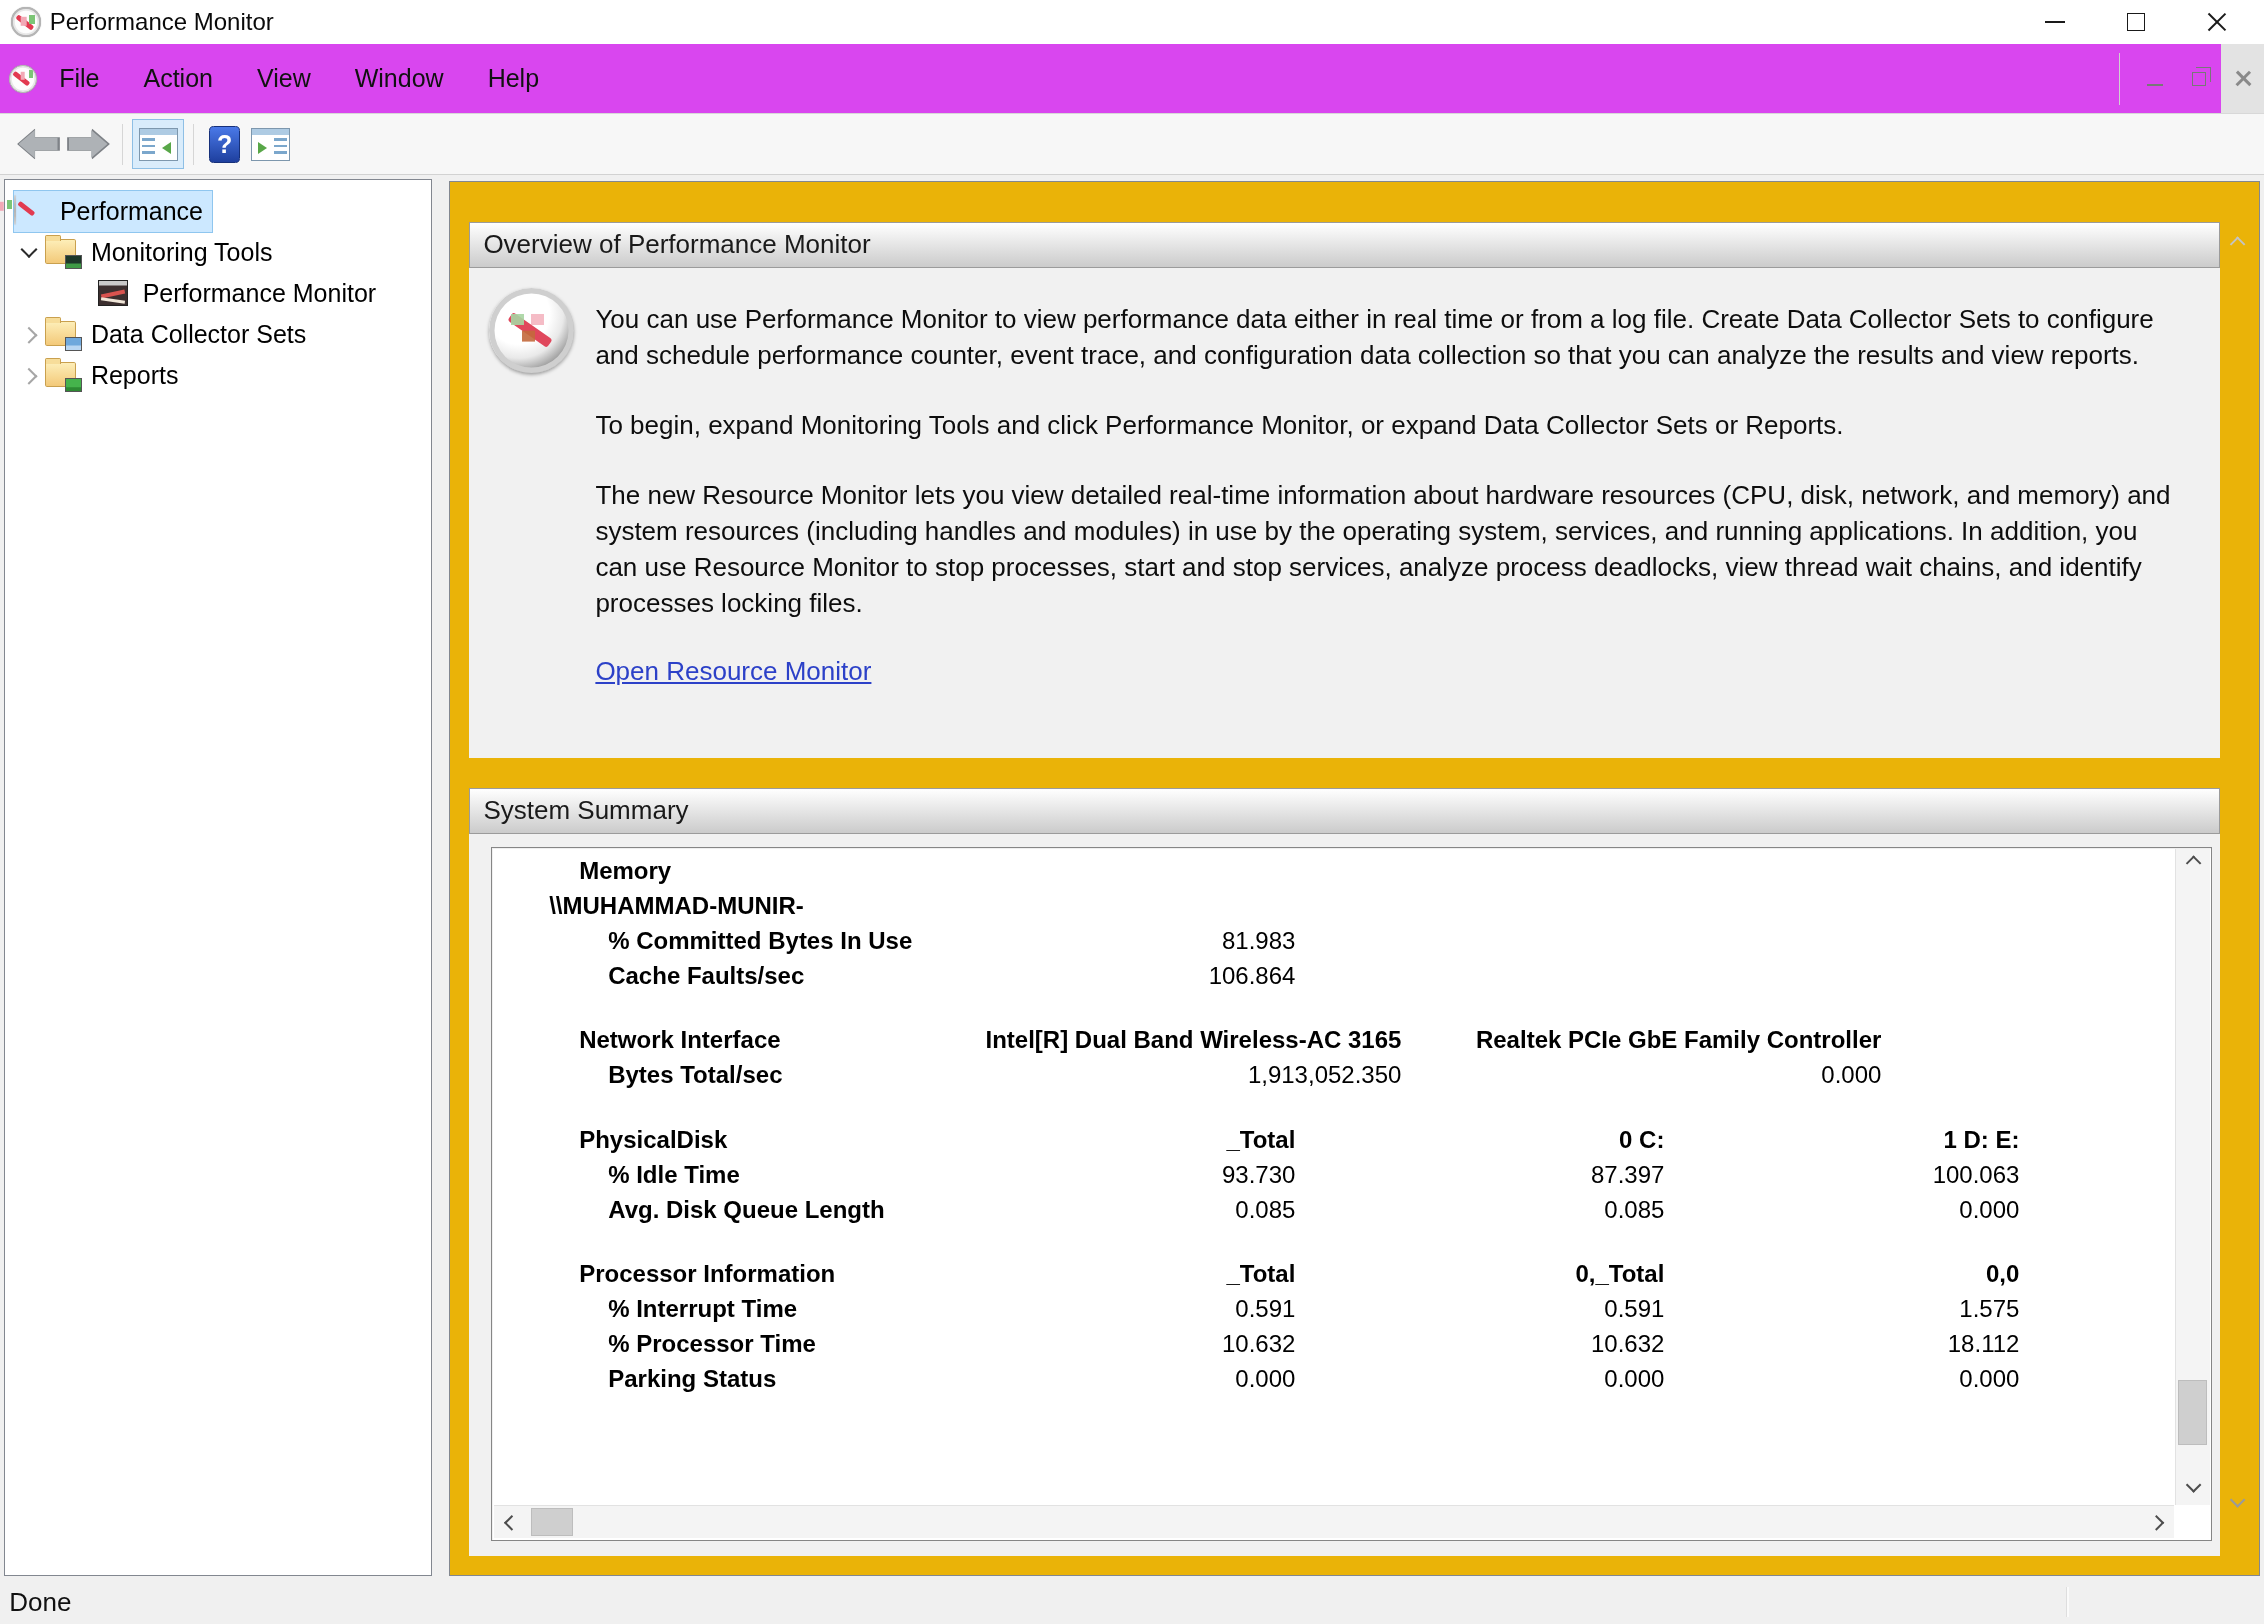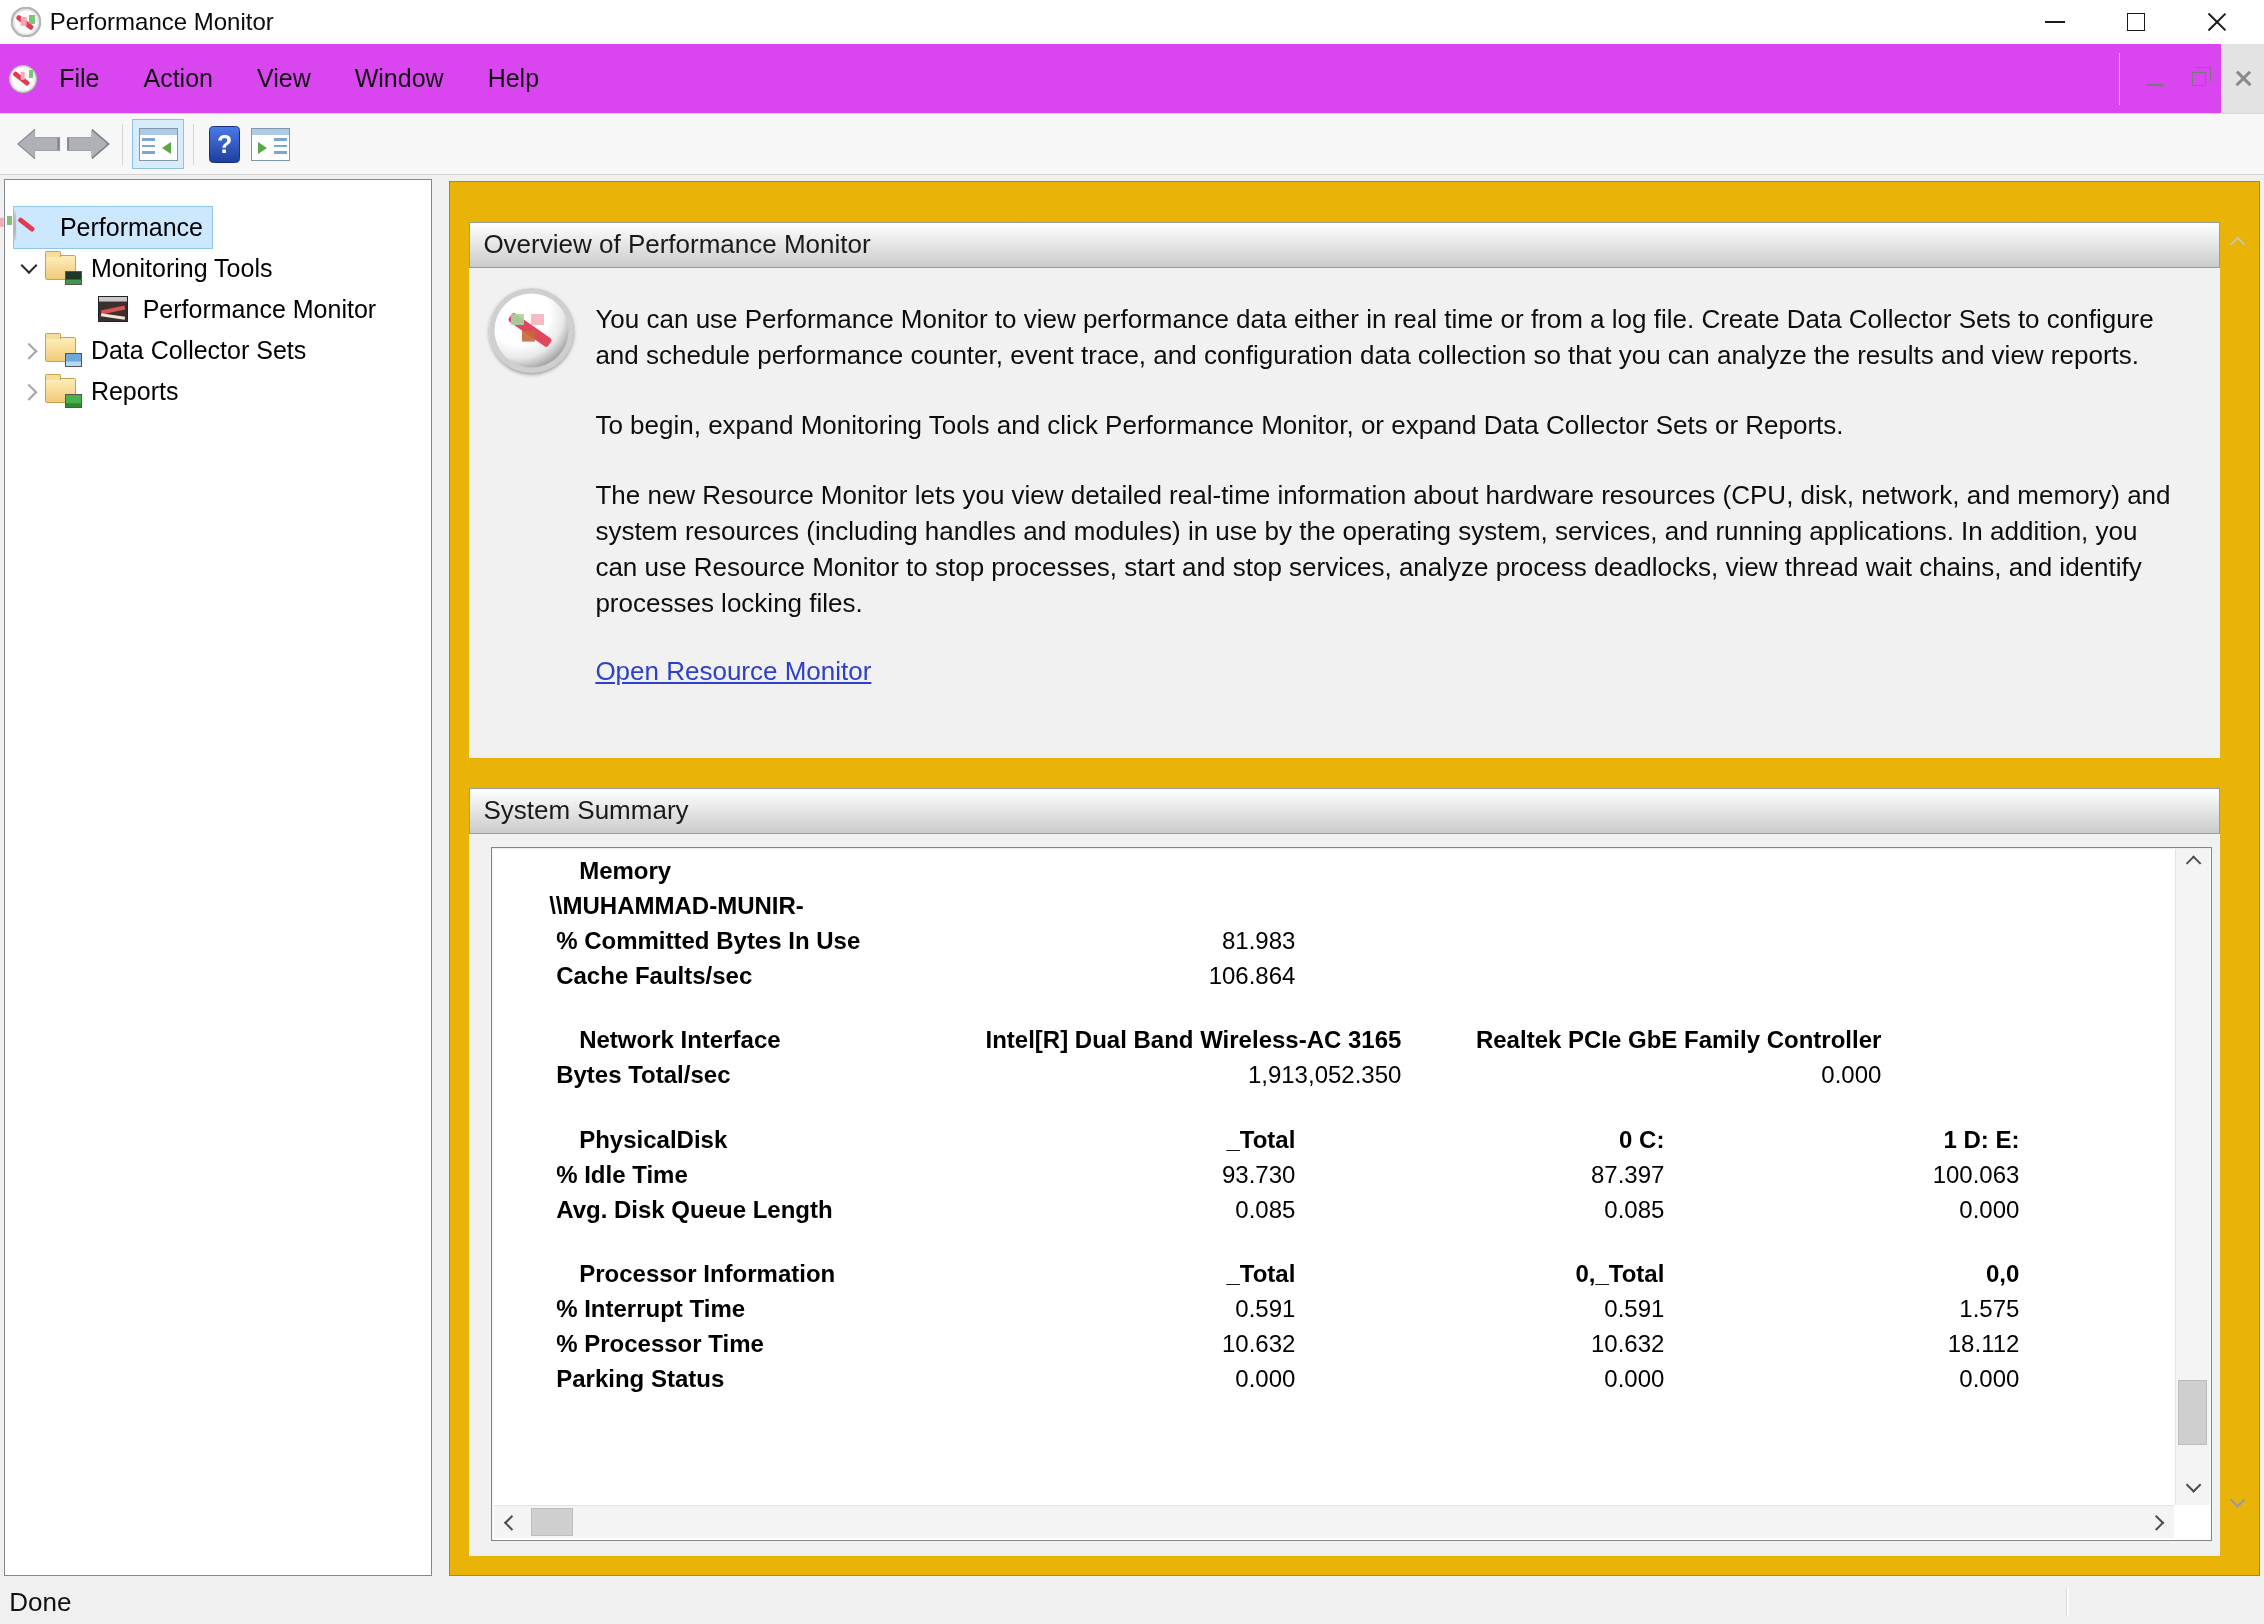--- a/index.html
+++ b/index.html
@@ -59,21 +59,21 @@
   .win-glyph .green-arrow { position:absolute; width:0; height:0; border-style:solid; }
   .win-glyph.tree-left .green-arrow { right:5.5px; top:13px; border-width:6.5px 9.2px 6.5px 0; border-color:transparent #58a748 transparent transparent; }
   .win-glyph.pane-right::after { content:""; position:absolute; right:1.8px; top:9.2px; width:13px; height:18.5px;
      background:repeating-linear-gradient(#7ba7cc 0 2.8px, transparent 2.8px 6.5px); }
   .win-glyph.pane-right .green-arrow { left:5.5px; top:13px; border-width:6.5px 0 6.5px 9.2px; border-color:transparent transparent transparent #58a748; }
   .help-glyph { width:31px; height:37px; border-radius:4.6px; background:linear-gradient(#4a79e8,#1e3f9e); color:#fff; font-size:25px; font-weight:bold;
      display:flex; align-items:center; justify-content:center; border:0.9px solid #16307a; }
 
   
   .main { position:absolute; left:0; right:0; top:175px; bottom:44px; background:#f0f0f0; }
-  .tree-panel { position:absolute; left:3.7px; top:3.7px; bottom:3.7px; width:428px; background:#fff; border:0.9px solid #828790; padding-top:27px; }
+  .tree-panel { position:absolute; left:3.7px; top:3.7px; bottom:3.7px; width:428px; background:#fff; border:0.9px solid #828790; padding-top:11px; }
   .content-panel { position:absolute; left:449px; right:5.5px; top:5.5px; bottom:3.7px; background:#eab308; border:0.9px solid #828790; }
 
   
   .tree-row { display:flex; align-items:center; height:41px; width:fit-content; padding-right:9.2px; font-size:25px; }
   .tree-row.selected { background:#cce8ff; outline:0.9px solid #8fc6ef; }
   .tchev { width:31px; display:flex; align-items:center; justify-content:center; flex:none; }
   .tchev.expanded::before { content:""; width:10px; height:10px; border:solid #2b2b2b; border-width:0 2.8px 2.8px 0; transform:rotate(45deg) translate(-1.8px,-1.8px); }
   .tchev.collapsed::before { content:""; width:10px; height:10px; border:solid #a6a6a6; border-width:0 2.8px 2.8px 0; transform:rotate(-45deg) translate(-0.9px,0.9px); }
   .tlabel { margin-left:11px; white-space:nowrap; }
   .ticon { width:35px; height:31px; position:relative; flex:none; }
@@ -110,21 +110,21 @@
   
   .table-panel { position:relative; width:1721px; height:694px; background:#fff; border:0.9px solid #868686; box-shadow:inset 0.9px 0.9px 0 #efefef; }
   .table-content { position:absolute; left:1.8px; top:5.5px; right:37px; bottom:35px; overflow:hidden; }
   .sumrow { display:grid; height:35px; align-items:center; font-size:24px; white-space:nowrap; }
   .sumrow.cols-std { grid-template-columns:480px 323px 369px 355px; }
   .sumrow.cols-net { grid-template-columns:480px 429px 480px 1fr; }
   .sumrow.spacer { height:29.5px; }
   .sc.label { font-weight:bold; }
   .sc.ind0 { padding-left:55px; }
   .sc.ind1 { padding-left:85px; }
-  .sc.ind2 { padding-left:62px; }
+  .sc.ind2 { padding-left:114px; }
   .sc.val, .sc.hdr { display:flex; justify-content:flex-end; padding-right:1.8px; }
   .sc.hdr { font-weight:bold; }
 
   
   .vscroll { position:absolute; top:1.8px; right:1.8px; bottom:35px; width:35px; background:#f4f4f4; border-left:0.9px solid #e2e2e2; }
   .hscroll { position:absolute; left:1.8px; right:37px; bottom:1.8px; height:33px; background:#f4f4f4; border-top:0.9px solid #e2e2e2; display:flex; align-items:center; }
   .sb-btn { width:35px; height:33px; display:flex; align-items:center; justify-content:center; color:#4d4d4d; flex:none; }
   .chev::before { content:""; display:block; width:9.2px; height:9.2px; border:solid currentColor; border-width:0 2.8px 2.8px 0; }
   .chev.up::before    { transform:rotate(-135deg) translate(1.8px,1.8px); }
   .chev.down::before  { transform:rotate(45deg) translate(-1.8px,-1.8px); }

